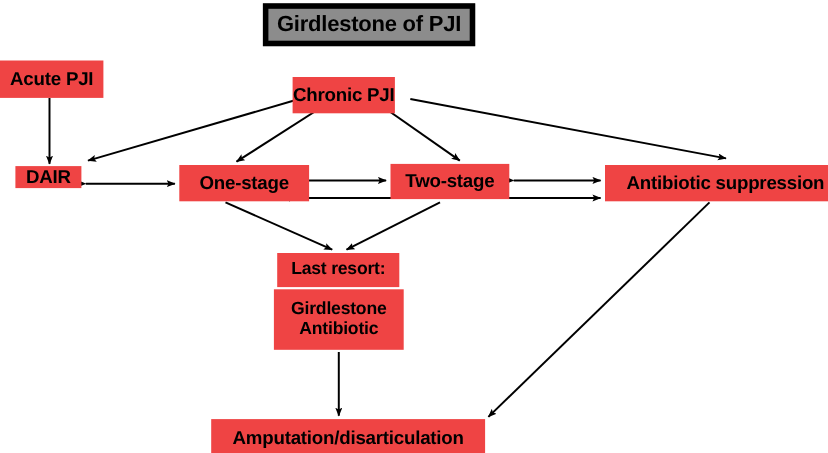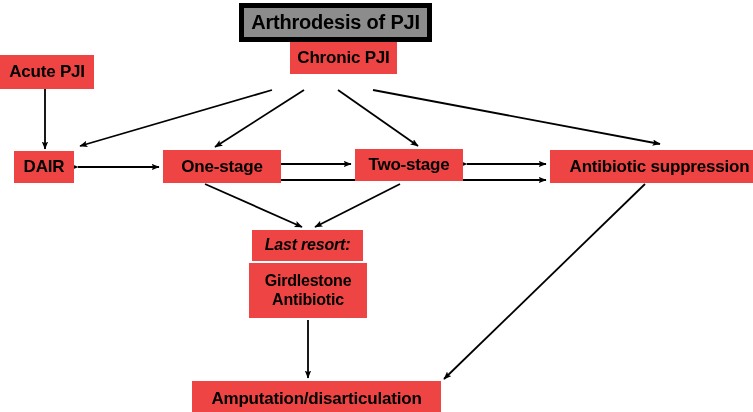--- a/index.html
+++ b/index.html
@@ -39,26 +39,26 @@
     line-height: 1.15;
     letter-spacing: -0.2px;
   }
   .title-node {
     background: #8c8c8c;
     border: 5px solid #000000;
     font-size: 20px;
     z-index: 6;
   }
   .n-acute     { left: 0px;   top: 55px;  width: 94px;  height: 34px; font-size: 17px; }
-  .n-chronic   { left: 266px; top: 41px;  width: 107px; height: 33px; font-size: 17px; margin-left: 24px; }
-  .n-dair      { left: 14px;  top: 151px; width: 60px;  height: 32px; font-size: 17px; }
+  .n-chronic   { left: 266px; top: 70px;  width: 93px; height: 33px; font-size: 17px; }
+  .n-dair      { left: 14px;  top: 151px; width: 60px;  height: 20px; font-size: 17px; }
   .n-one       { left: 163px; top: 150px; width: 118px; height: 33px; font-size: 17px; }
   .n-two       { left: 355px; top: 149px; width: 108px; height: 32px; font-size: 17px; }
   .n-anti      { left: 550px; top: 150px; width: 203px; height: 33px; font-size: 17px; padding-left: 16px; }
-  .n-last      { left: 252px; top: 230px; width: 111px; height: 31px; font-size: 16px; font-style: italic; }
+  .n-last      { left: 252px; top: 230px; width: 111px; height: 31px; font-size: 16px; }
   .n-girdle    { left: 249px; top: 263px; width: 118px; height: 55px; font-size: 16px;
                  flex-direction: column; justify-content: center; }
   .n-amput     { left: 192px; top: 381px; width: 249px; height: 36px; font-size: 17px; }
   .title-node  { left: 239px; top: 3px;   width: 193px; height: 39px; }
   .girdle-line { display: block; }
 </style>
 </head>
 <body>
 
 <div id="canvas">
@@ -93,21 +93,21 @@
       <line x1="205" y1="184" x2="302" y2="227" marker-end="url(#ah)"></line>
 
       <line x1="400" y1="184" x2="315" y2="227" marker-end="url(#ah)"></line>
 
       <line x1="308" y1="320" x2="308" y2="378" marker-end="url(#ah)"></line>
 
       <line x1="645" y1="184" x2="444" y2="379" marker-end="url(#ah)"></line>
     </g>
   </svg>
 
-  <div class="node title-node">Arthrodesis of PJI</div>
+  <div class="node title-node">Girdlestone of PJI</div>
 
   <div class="node n-acute">Acute PJI</div>
 
   <div class="node n-chronic">Chronic PJI</div>
 
   <div class="node n-dair">DAIR</div>
 
   <div class="node n-one">One-stage</div>
 
   <div class="node n-two">Two-stage</div>

